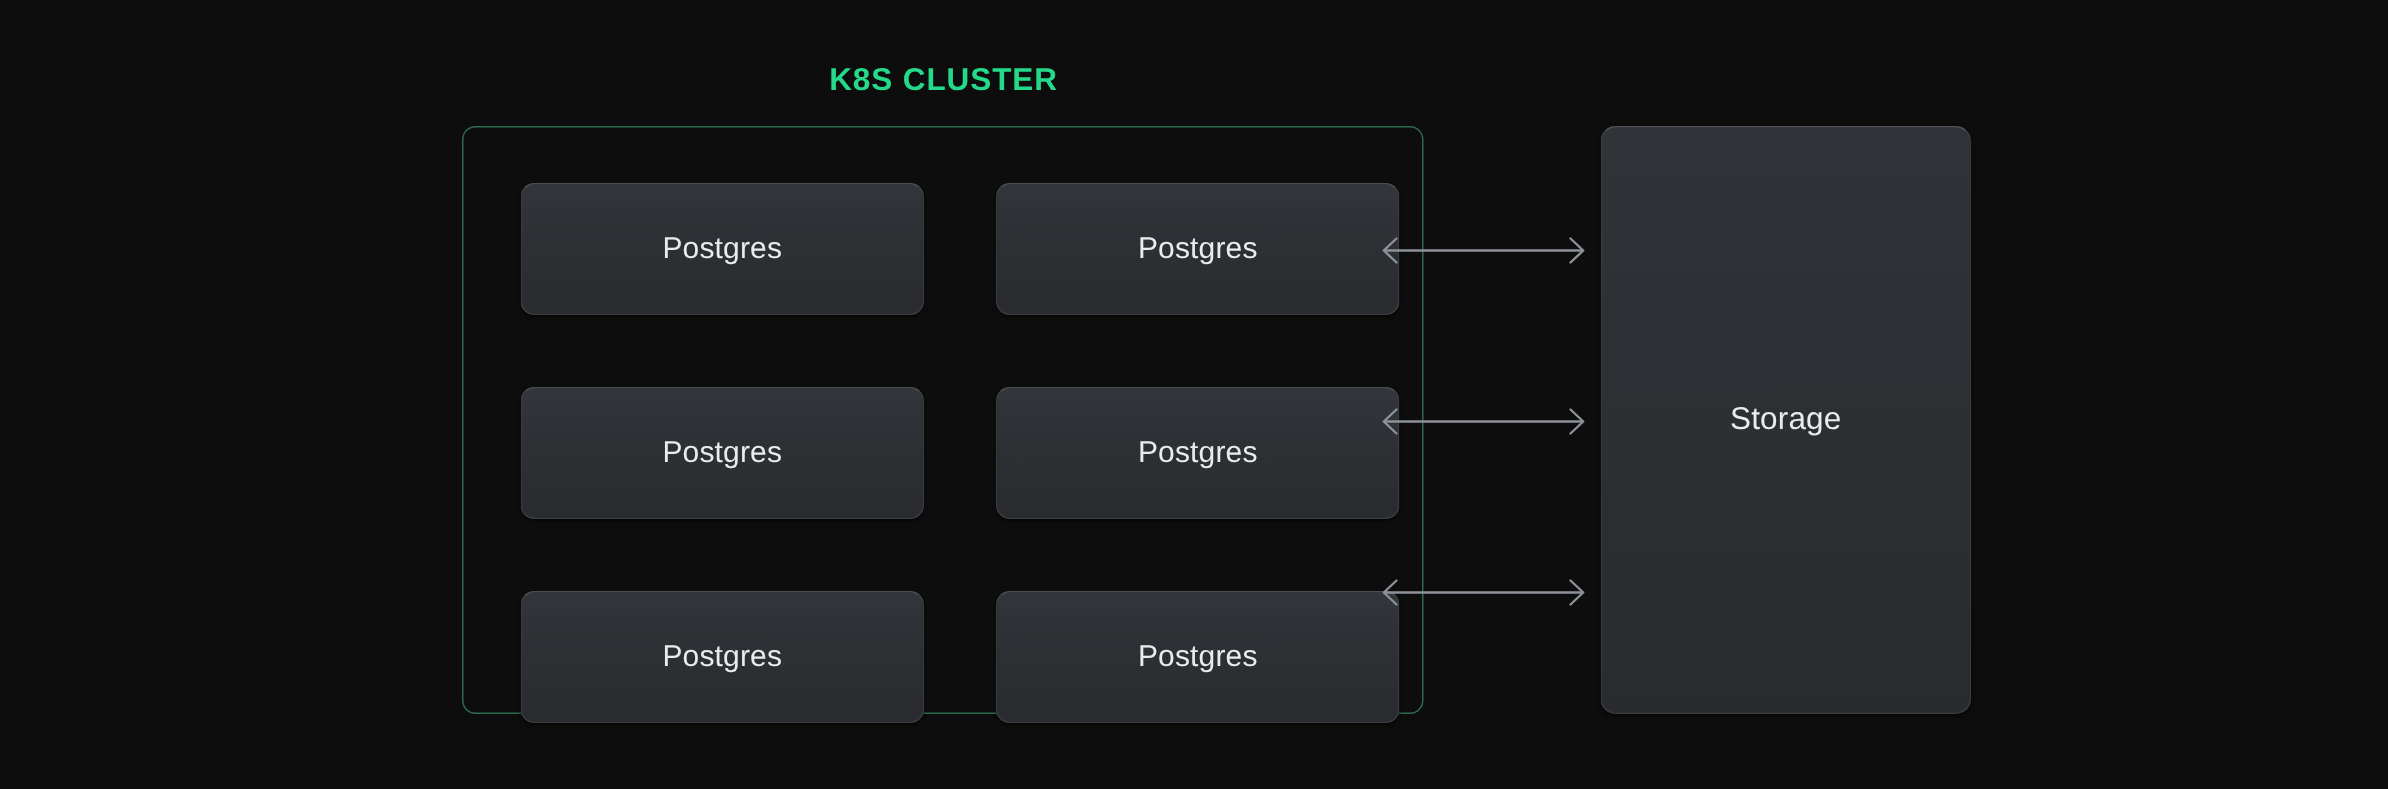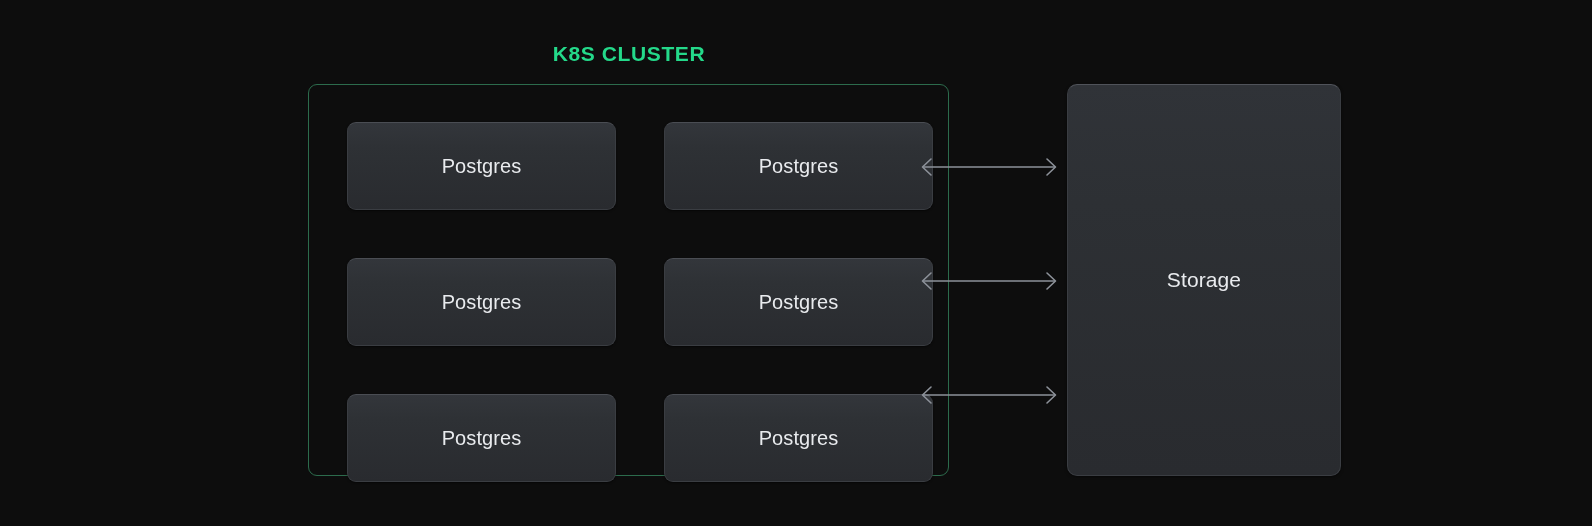--- a/index.html
+++ b/index.html
@@ -83,21 +83,21 @@
     font-weight: 400;
     line-height: 24px;
     letter-spacing: 0.1px;
   }
 
   
   .storage-box {
     position: absolute;
     left: 1039px;
     top: 84px;
-    width: 274px;
+    width: 247px;
     height: 392px;
     border-radius: 10px;
     box-sizing: border-box;
     background: linear-gradient(to bottom, #303338 0%, #2d3034 30%, #292b2f 100%);
     border: 1px solid #3a3d42;
     border-top-color: #50535a;
     display: flex;
     align-items: center;
     justify-content: center;
     box-shadow: 0 1px 3px rgba(0,0,0,0.55);

